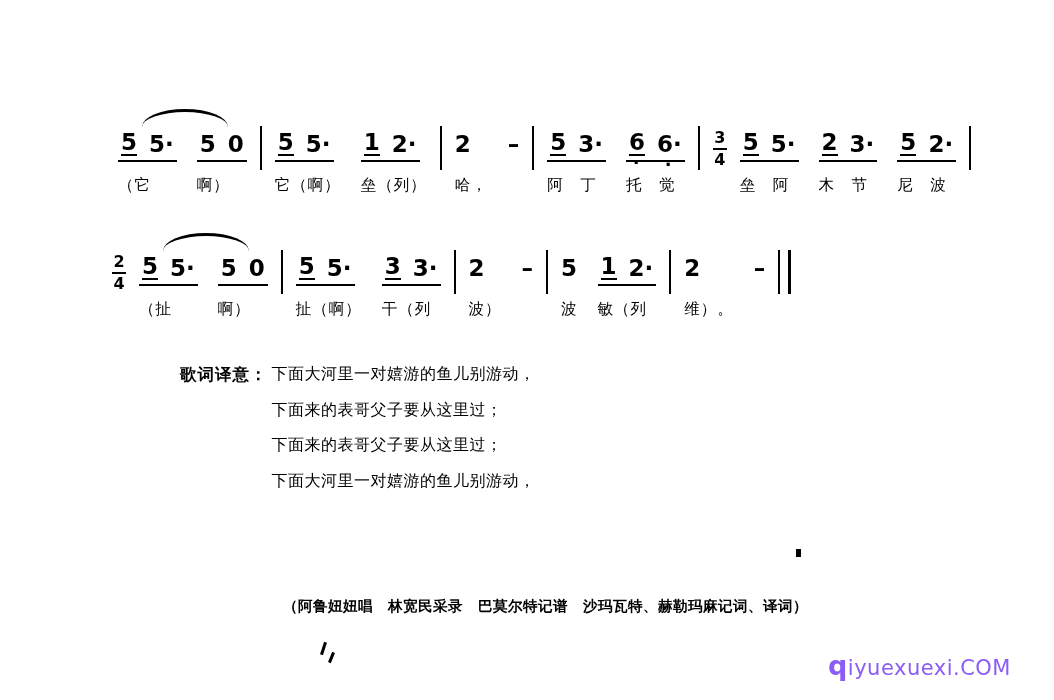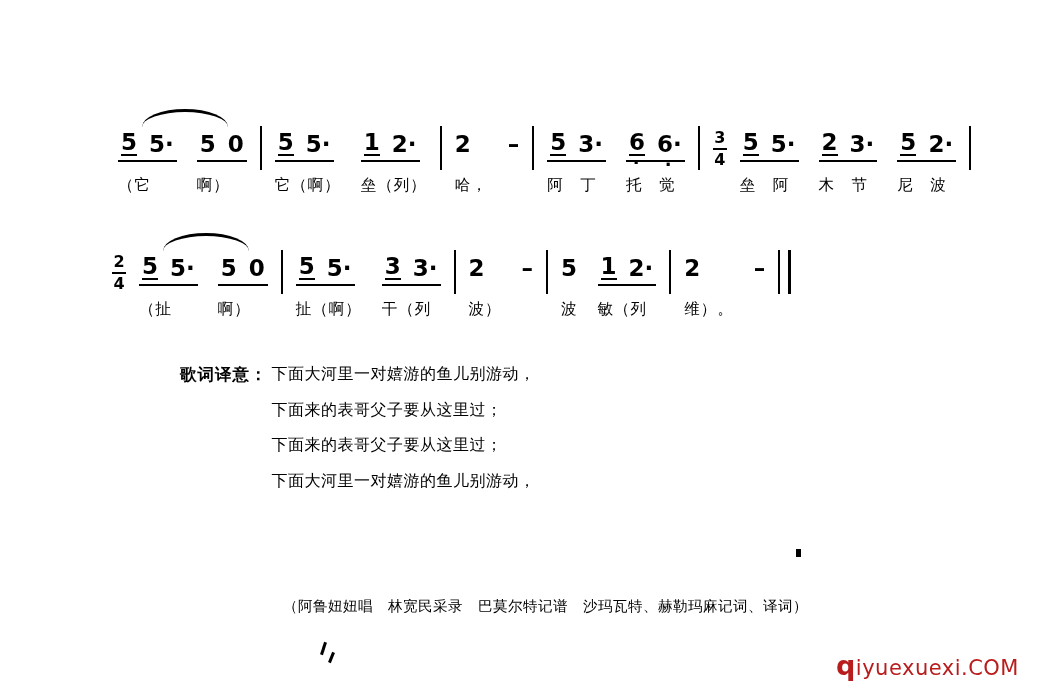--- a/index.html
+++ b/index.html
@@ -28,21 +28,21 @@
   .ts-den{border-top:2px solid #000;padding-top:2px;min-width:14px;text-align:center;}
   .ts-num{padding-bottom:2px;}
   .slur{position:absolute;top:-17px;left:24px;width:86px;height:15px;
     border-top:3px solid #000;border-radius:50% 50% 0 0 / 100% 100% 0 0;}
   
   .trans{position:absolute;left:180px;top:364px;display:flex;align-items:flex-start;}
   .trans-label{font-weight:bold;font-size:16.5px;white-space:nowrap;letter-spacing:1px;}
   .trans-lines{margin-left:4px;}
   .trans-lines .tline{font-size:16px;margin-bottom:14.5px;letter-spacing:0.5px;white-space:nowrap;}
   
-  .attrib{position:absolute;left:283px;top:597px;font-size:14.5px;font-weight:400;letter-spacing:0.5px;white-space:nowrap;}
+  .attrib{position:absolute;left:283px;top:597px;font-size:14.5px;font-weight:700;letter-spacing:0.5px;white-space:nowrap;}
   
   .wm{position:absolute;left:828px;top:650px;font-size:21px;letter-spacing:0.5px;text-decoration:none;cursor:pointer;}
   .wm .wq{font-weight:bold;font-size:27px;}
   
   .art1{position:absolute;left:796px;top:549px;width:5px;height:8px;background:#000;}
   .art2{position:absolute;left:322px;top:642px;width:3px;height:13px;background:#000;transform:rotate(18deg);}
   .art3{position:absolute;left:330px;top:652px;width:3px;height:11px;background:#000;transform:rotate(22deg);}
 </style>
 </head>
 <body>
@@ -265,19 +265,19 @@
   <div class="trans-lines">
     <div class="tline">下面大河里一对嬉游的鱼儿别游动，</div>
     <div class="tline">下面来的表哥父子要从这里过；</div>
     <div class="tline">下面来的表哥父子要从这里过；</div>
     <div class="tline">下面大河里一对嬉游的鱼儿别游动，</div>
   </div>
 </div>
 
 <div class="attrib">（阿鲁妞妞唱　林宽民采录　巴莫尔特记谱　沙玛瓦特、赫勒玛麻记词、译词）</div>
 
-<a class="wm" style="color: #b91c1c; margin-left: 8px;">
+<a class="wm" style="color: #8b5cf6;">
   <span class="wq">q</span><span>iyuexuexi.COM</span>
 </a>
 
 <div class="art1"></div>
 <div class="art2"></div>
 <div class="art3"></div>
 
 </body></html>

